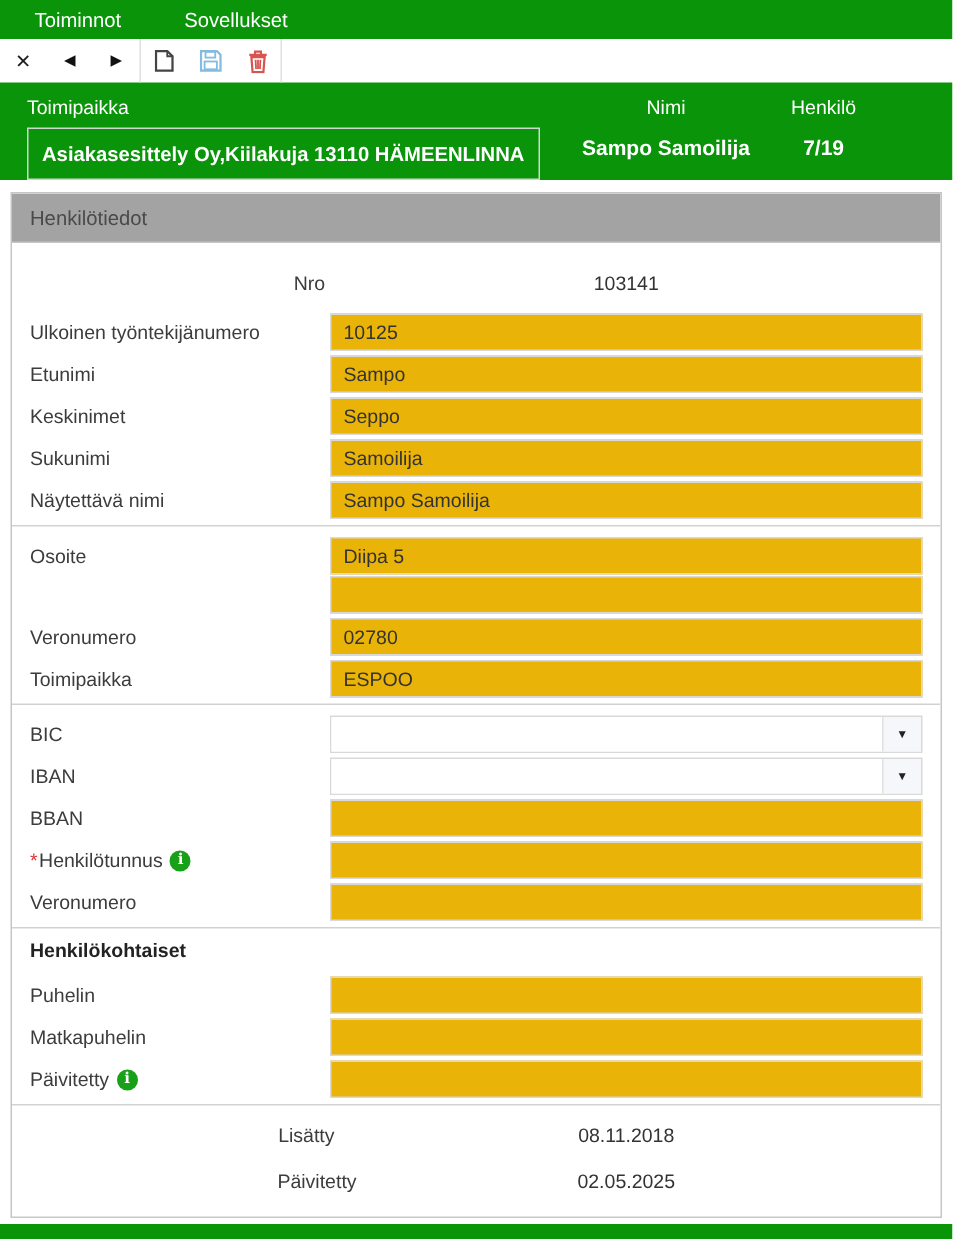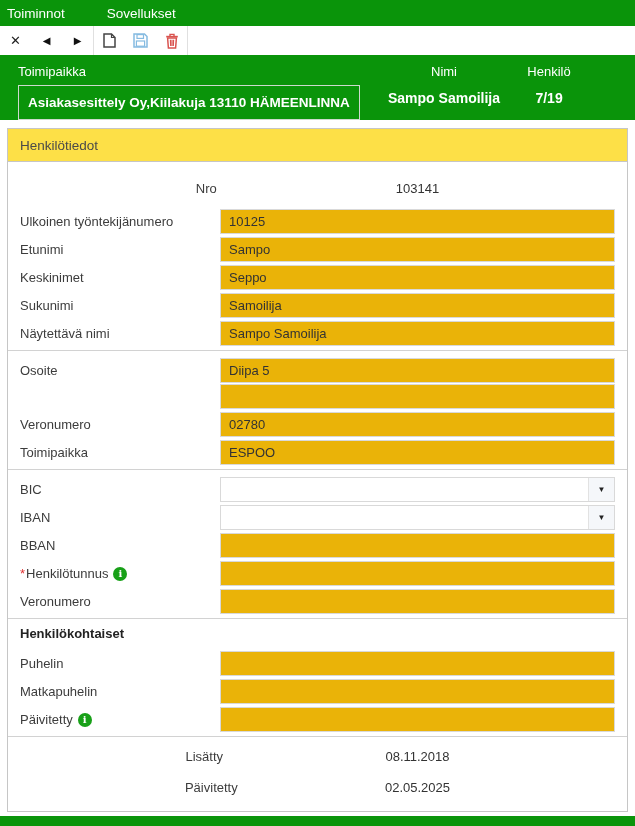--- a/index.html
+++ b/index.html
@@ -5,21 +5,21 @@
   * { margin:0; padding:0; box-sizing:border-box; }
   html,body { background:#ffffff; }
   body {
     width:635px; height:826px; position:relative; overflow:hidden;
     font-family:"Liberation Sans","DejaVu Sans",sans-serif;
     -webkit-font-smoothing:antialiased;
   }
 
   
   .menubar { height:26px; background:#0a940a; display:flex; align-items:center;
-             padding-left:7px; gap:42px; }
+             padding-left:23px; gap:42px; }
   .menu-item { color:#fff; font-size:13.5px; cursor:pointer; }
 
   
   .toolbar { height:29px; background:#fff; display:flex; align-items:center; }
   .tb-btn { width:31px; height:29px; display:flex; align-items:center;
             justify-content:center; cursor:pointer; }
   .tb-sep { width:1px; height:29px; background:#e0e0e0; }
   .icon-close { font-size:13px; font-weight:700; color:#1d1d1d; }
   .icon-arrow { font-size:10px; color:#111; }
 
@@ -33,21 +33,21 @@
                 display:flex; align-items:center; justify-content:space-between;
                 padding:0 9px; font-weight:700; font-size:13.5px; cursor:pointer;
                 white-space:nowrap; }
   .ctx-value { font-weight:700; font-size:14px; line-height:26px; white-space:nowrap; }
   .col-nimi { margin-left:28px; min-width:96px; }
   .col-henkilo { margin-left:24px; min-width:50px; }
 
   
   .panel { margin:8px 7px 0; border:1px solid #c6c6c6; height:684px;
            background:#fff; overflow:hidden; }
-  .panel-header { height:33px; background:#fde047; border-bottom:1px solid #c6c6c6;
+  .panel-header { height:33px; background:#a3a3a3; border-bottom:1px solid #c6c6c6;
                   display:flex; align-items:center; padding-left:12px;
                   font-size:13.5px; color:#4a4a4a; }
   .panel-body { padding:14px 12px 0; }
 
   .frow { display:flex; align-items:center; margin-bottom:3px; min-height:25px;justify-content:center; }
   .flabel { width:200px; flex:none; font-size:13px; color:#3c3c3c;
             display:flex; align-items:center; line-height:16px; }
   .fcontrol { flex:1; min-width:0; }
   .static-val { font-size:13px; color:#333; }
   .row-nro { margin-bottom:8px; }

